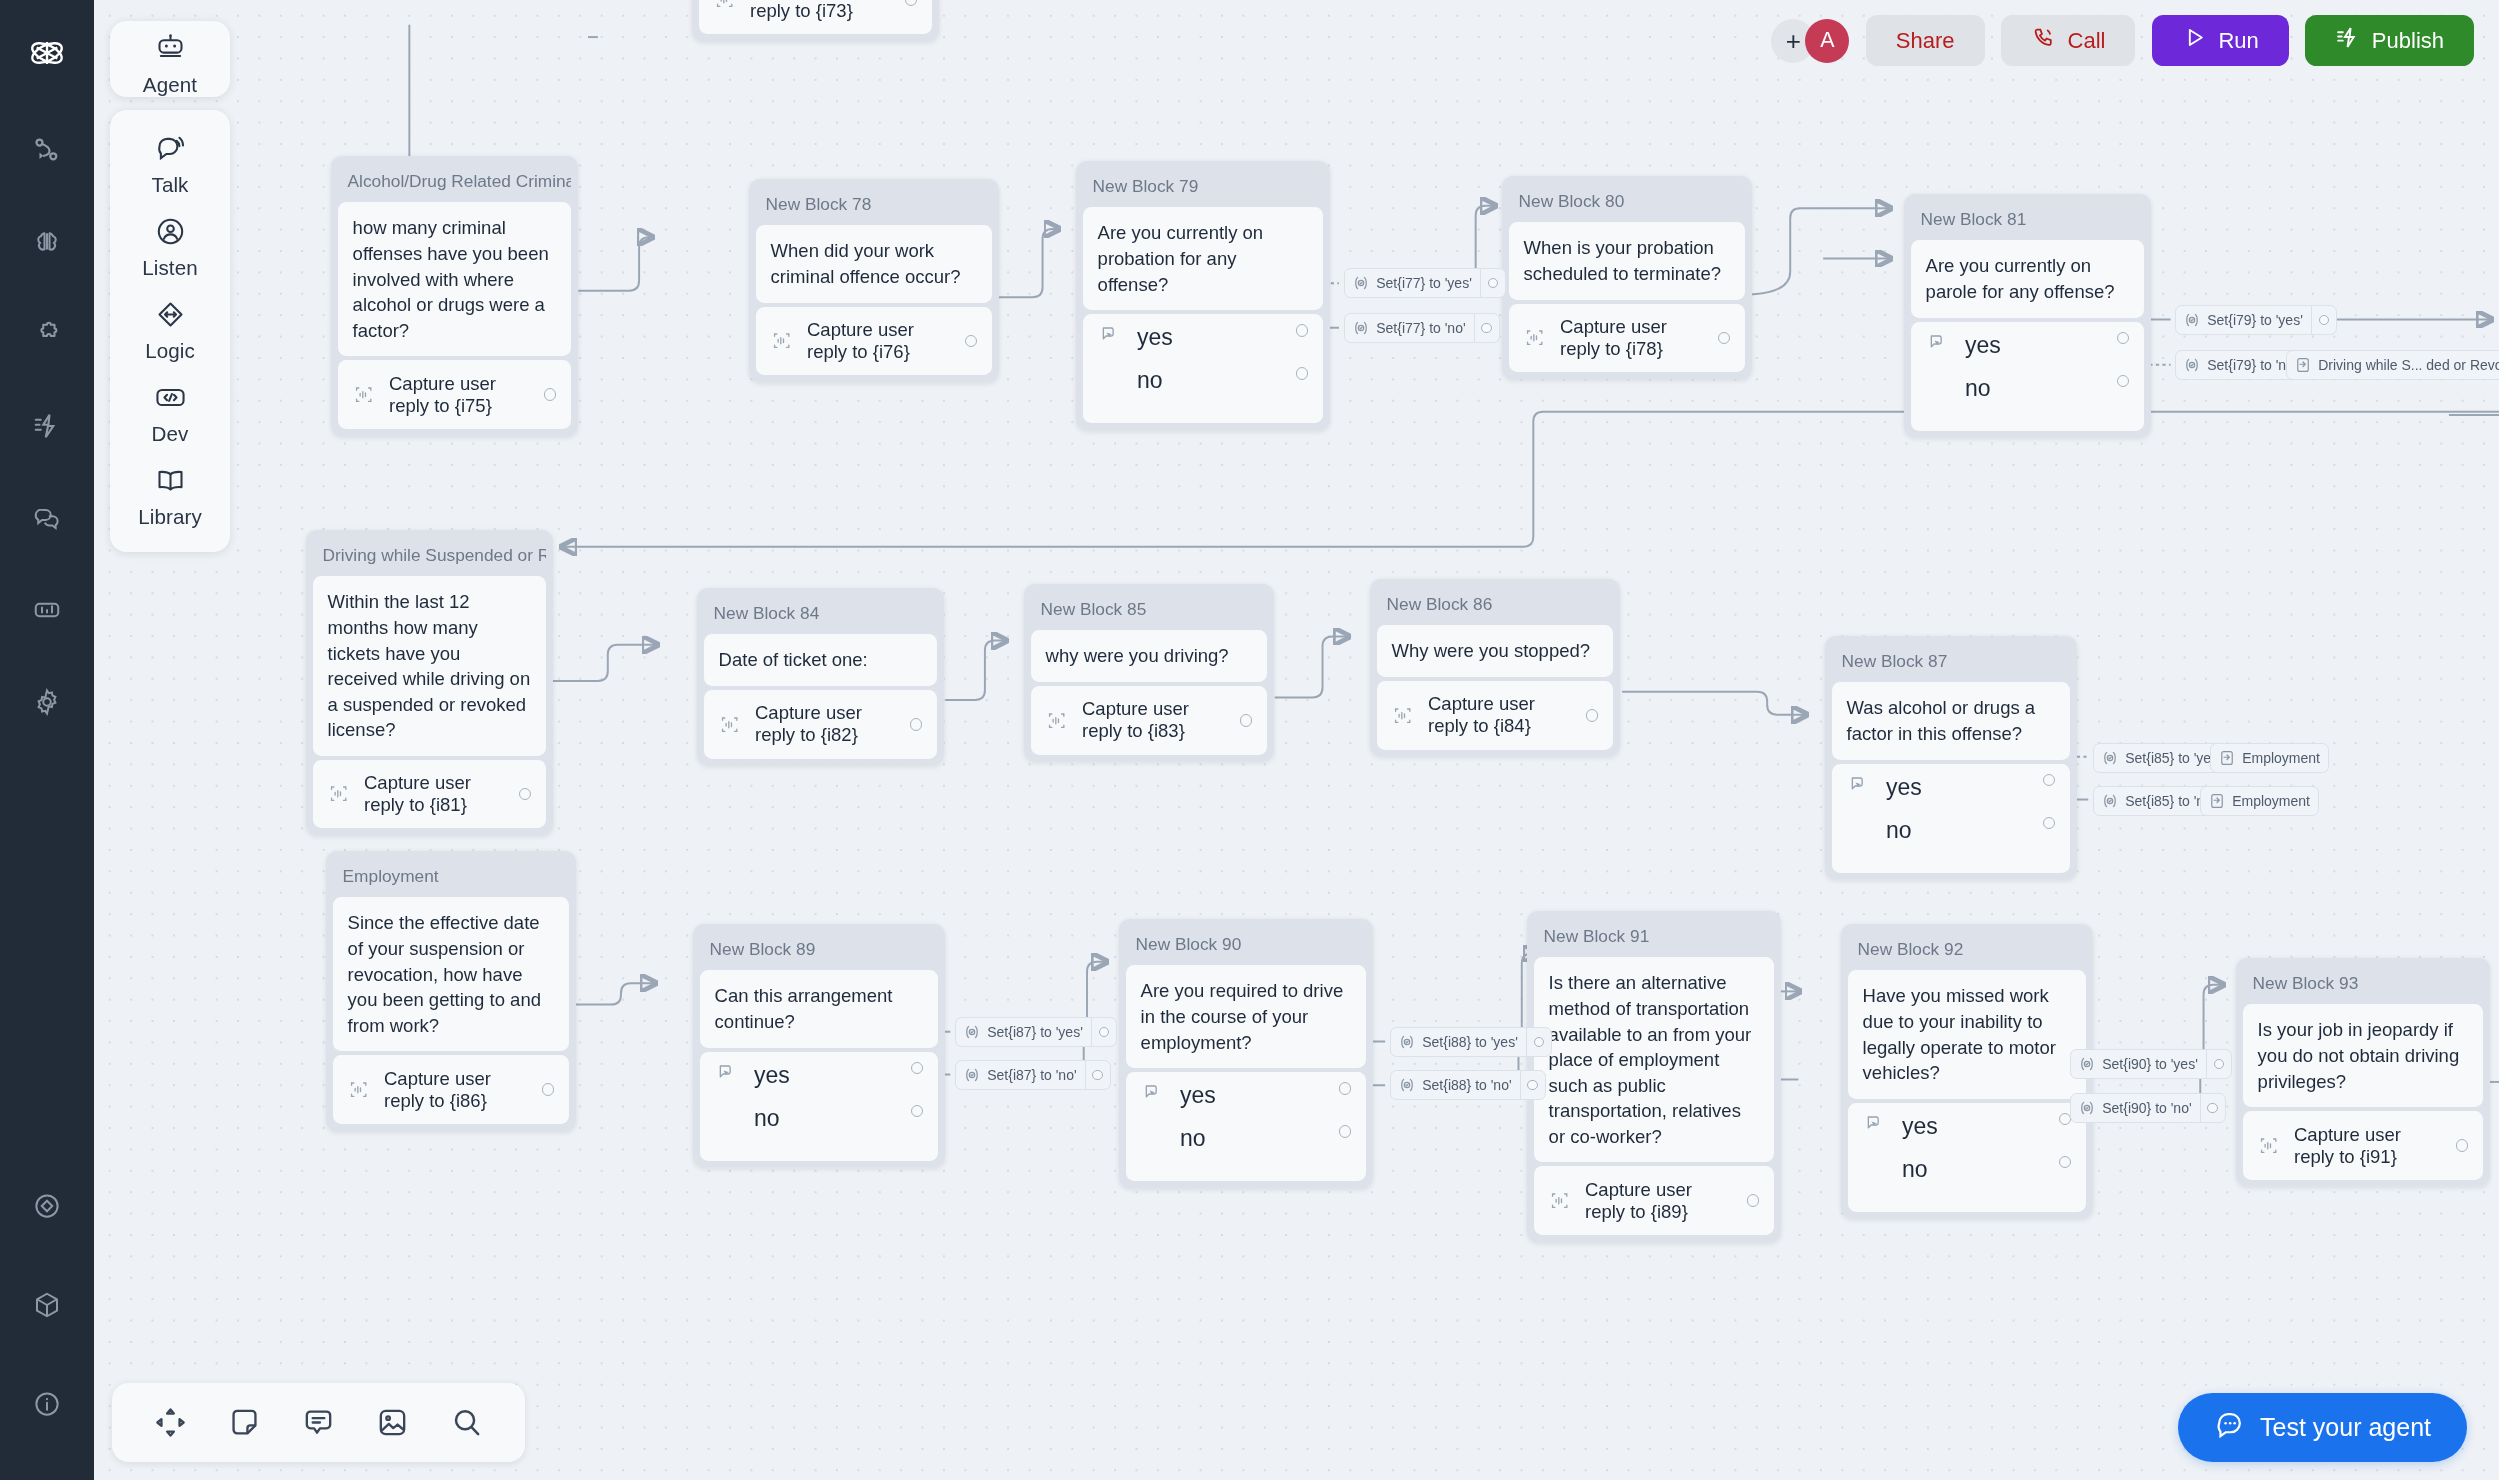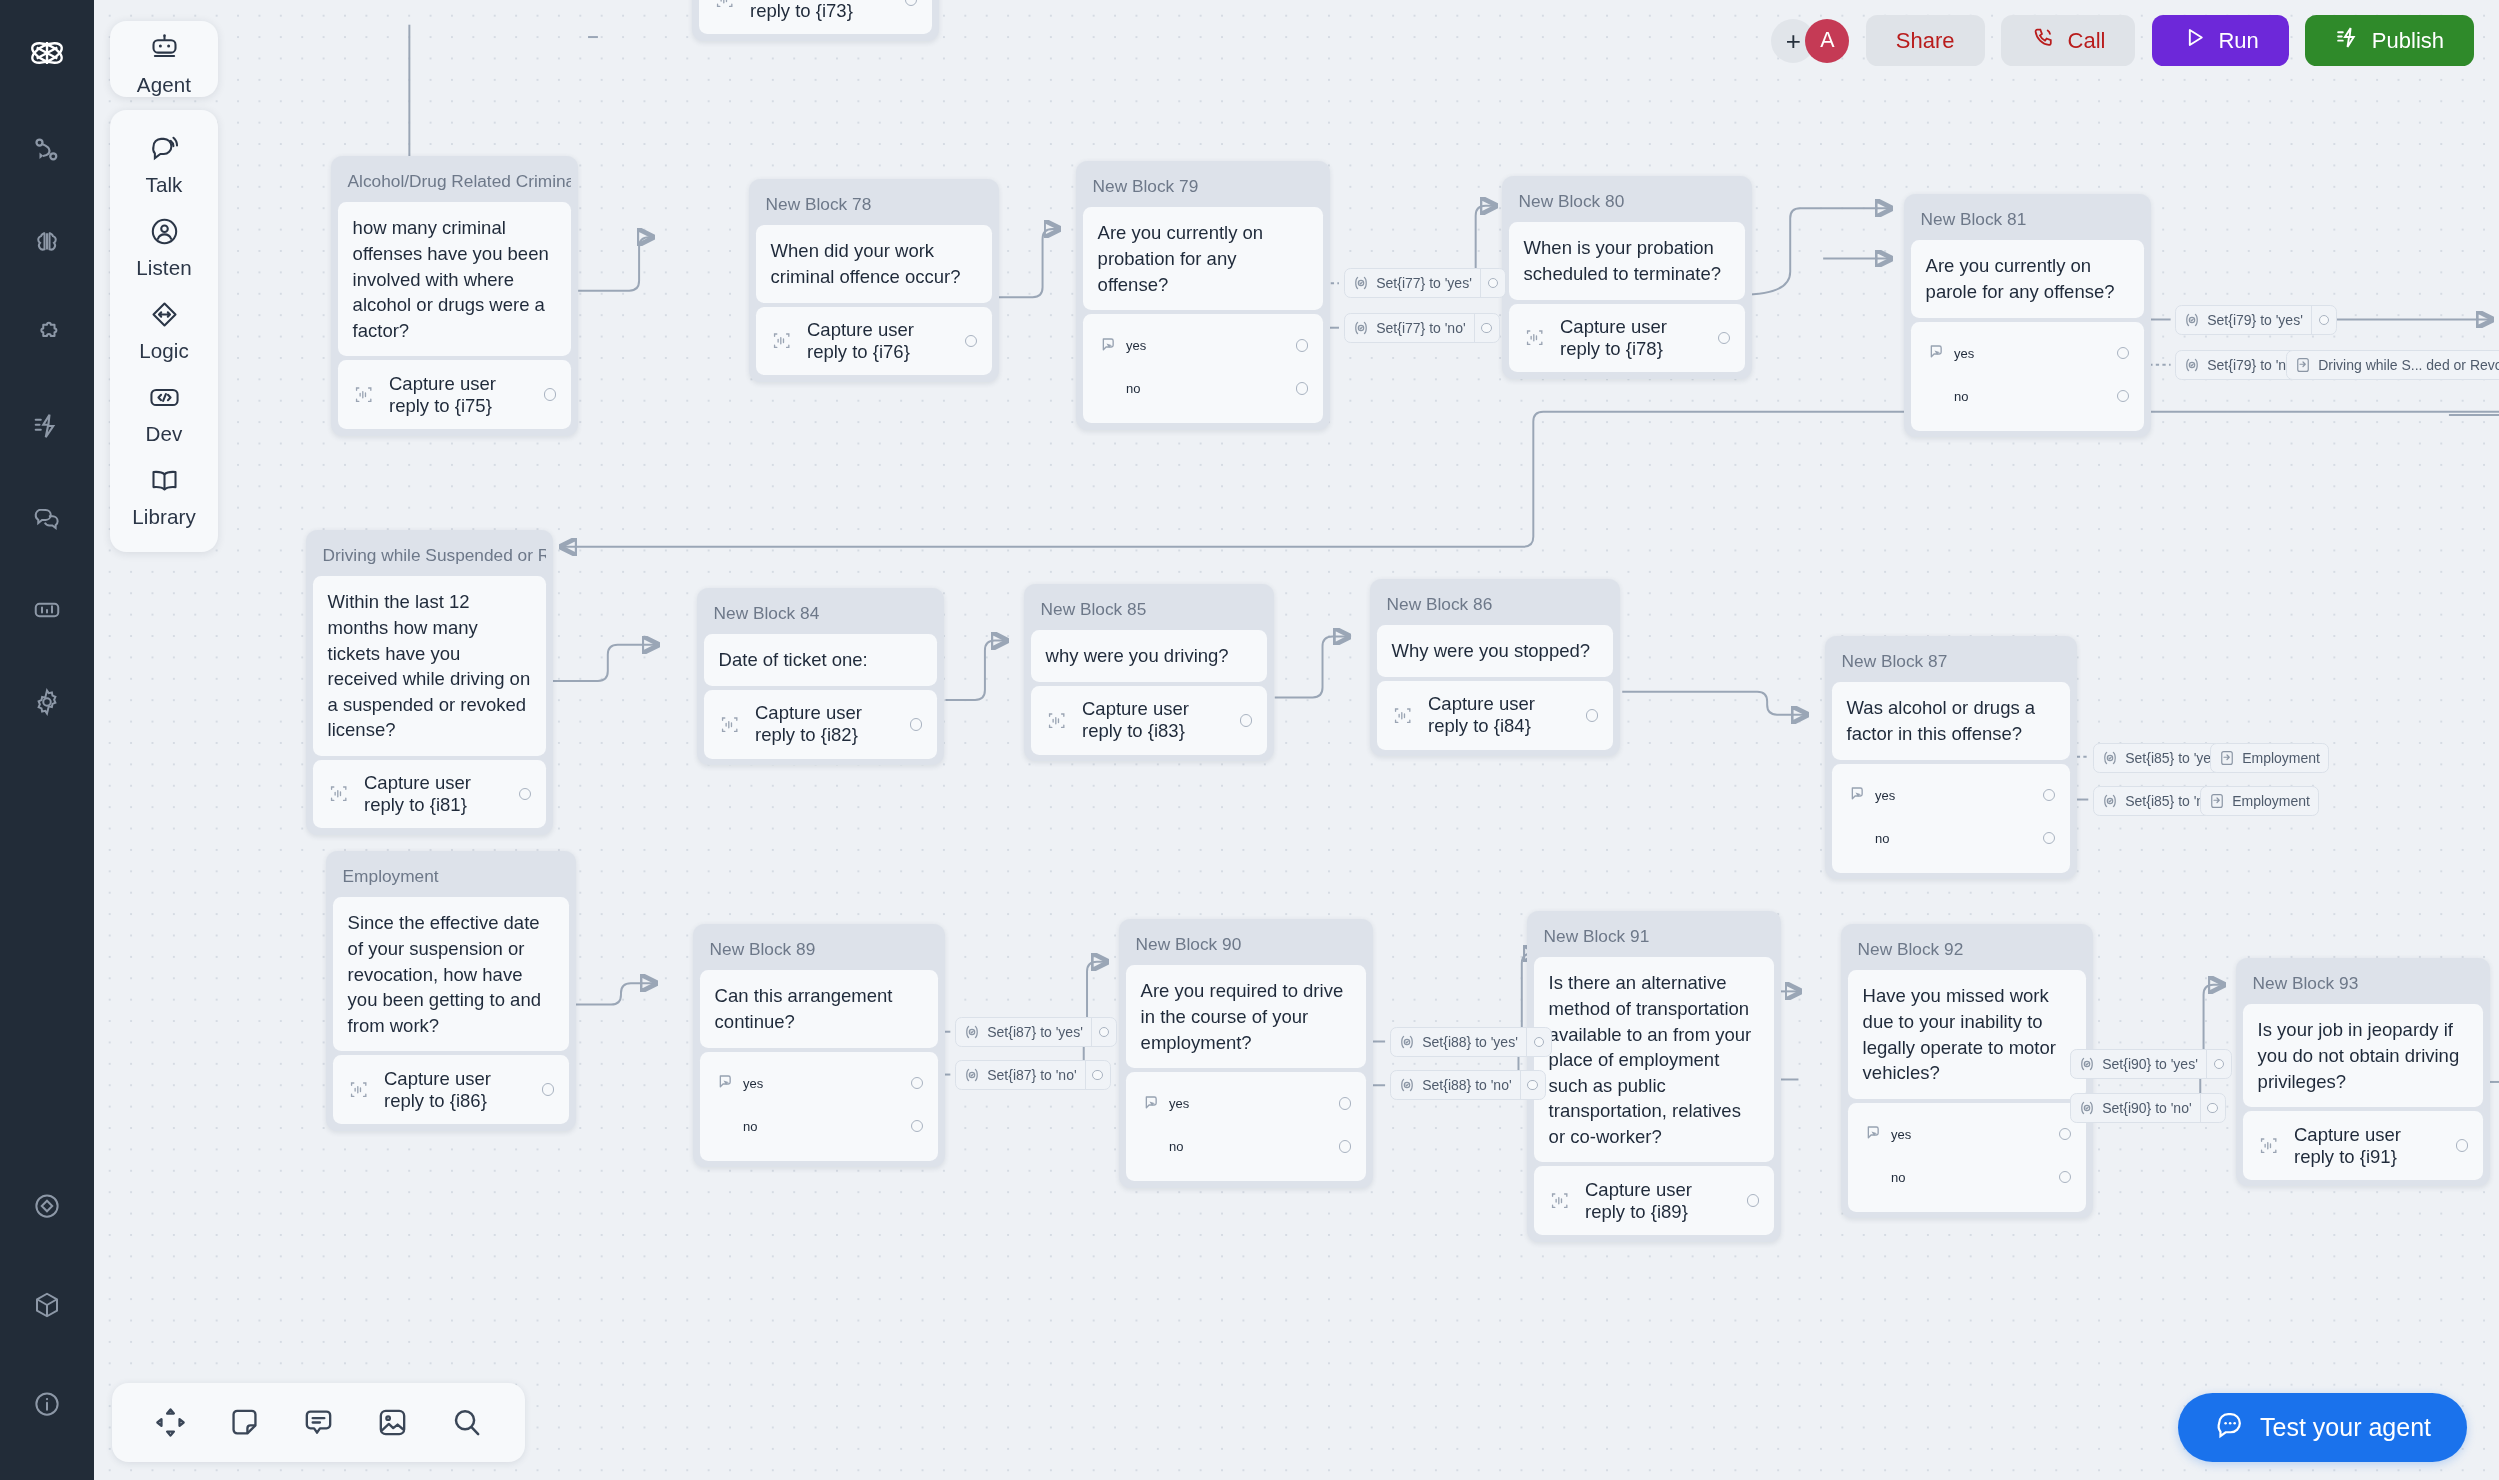--- a/index.html
+++ b/index.html
@@ -40,21 +40,21 @@
   .rail-sep { flex: 1 1 auto; }
   .rail-bottom { display: flex; flex-direction: column; align-items: center; }
   .rail-bottom .rail-icon { margin-bottom: 53px; }
 
   
   .tool-card {
     position: absolute;
     background: #f7f9fb;
     border-radius: 16.5px;
     box-shadow: 0 1.6px 8.2px rgba(32,44,62,0.10);
-    width: 108px;
+    width: 120px;
     z-index: 30;
   }
   #agent-card { left: 110px; top: 21.4px; height: 76px; }
   #tools-card { left: 110px; top: 110px; padding: 11.5px 0 15px 0; }
   .tool-item {
     display: flex; flex-direction: column; align-items: center;
     padding: 10px 0 8.2px 0;
     color: #2b3647;
   }
   .tool-item svg { width: 33px; height: 33px; }
@@ -131,22 +131,22 @@
   .port {
     width: 12.4px; height: 12.4px; border-radius: 50%;
     border: 1.6px solid #a9b3c1; background: #f7f9fb;
     flex: none;
   }
   .node-choices {
     background: #f7f9fb; border-radius: 8.2px;
     padding: 10px 15px 13px 15px;
   }
   .choice {
-    display: flex; align-items: center; gap: 7px;
-    font-size: 13px; color: #1f2a3a;
+    display: flex; align-items: flex-start; gap: 18px;
+    font-size: 23px; color: #1f2a3a;
     height: 43px;
   }
   .choice .ch-icon { width: 21.4px; height: 21.4px; color: #97a2b1; flex: none; }
   .choice .ch-icon svg { width: 21.4px; height: 21.4px; }
   .choice .ch-spacer { width: 21.4px; flex: none; }
   .choice .ch-label { flex: 1 1 auto; }
 
   
   .chip {
     position: absolute;

